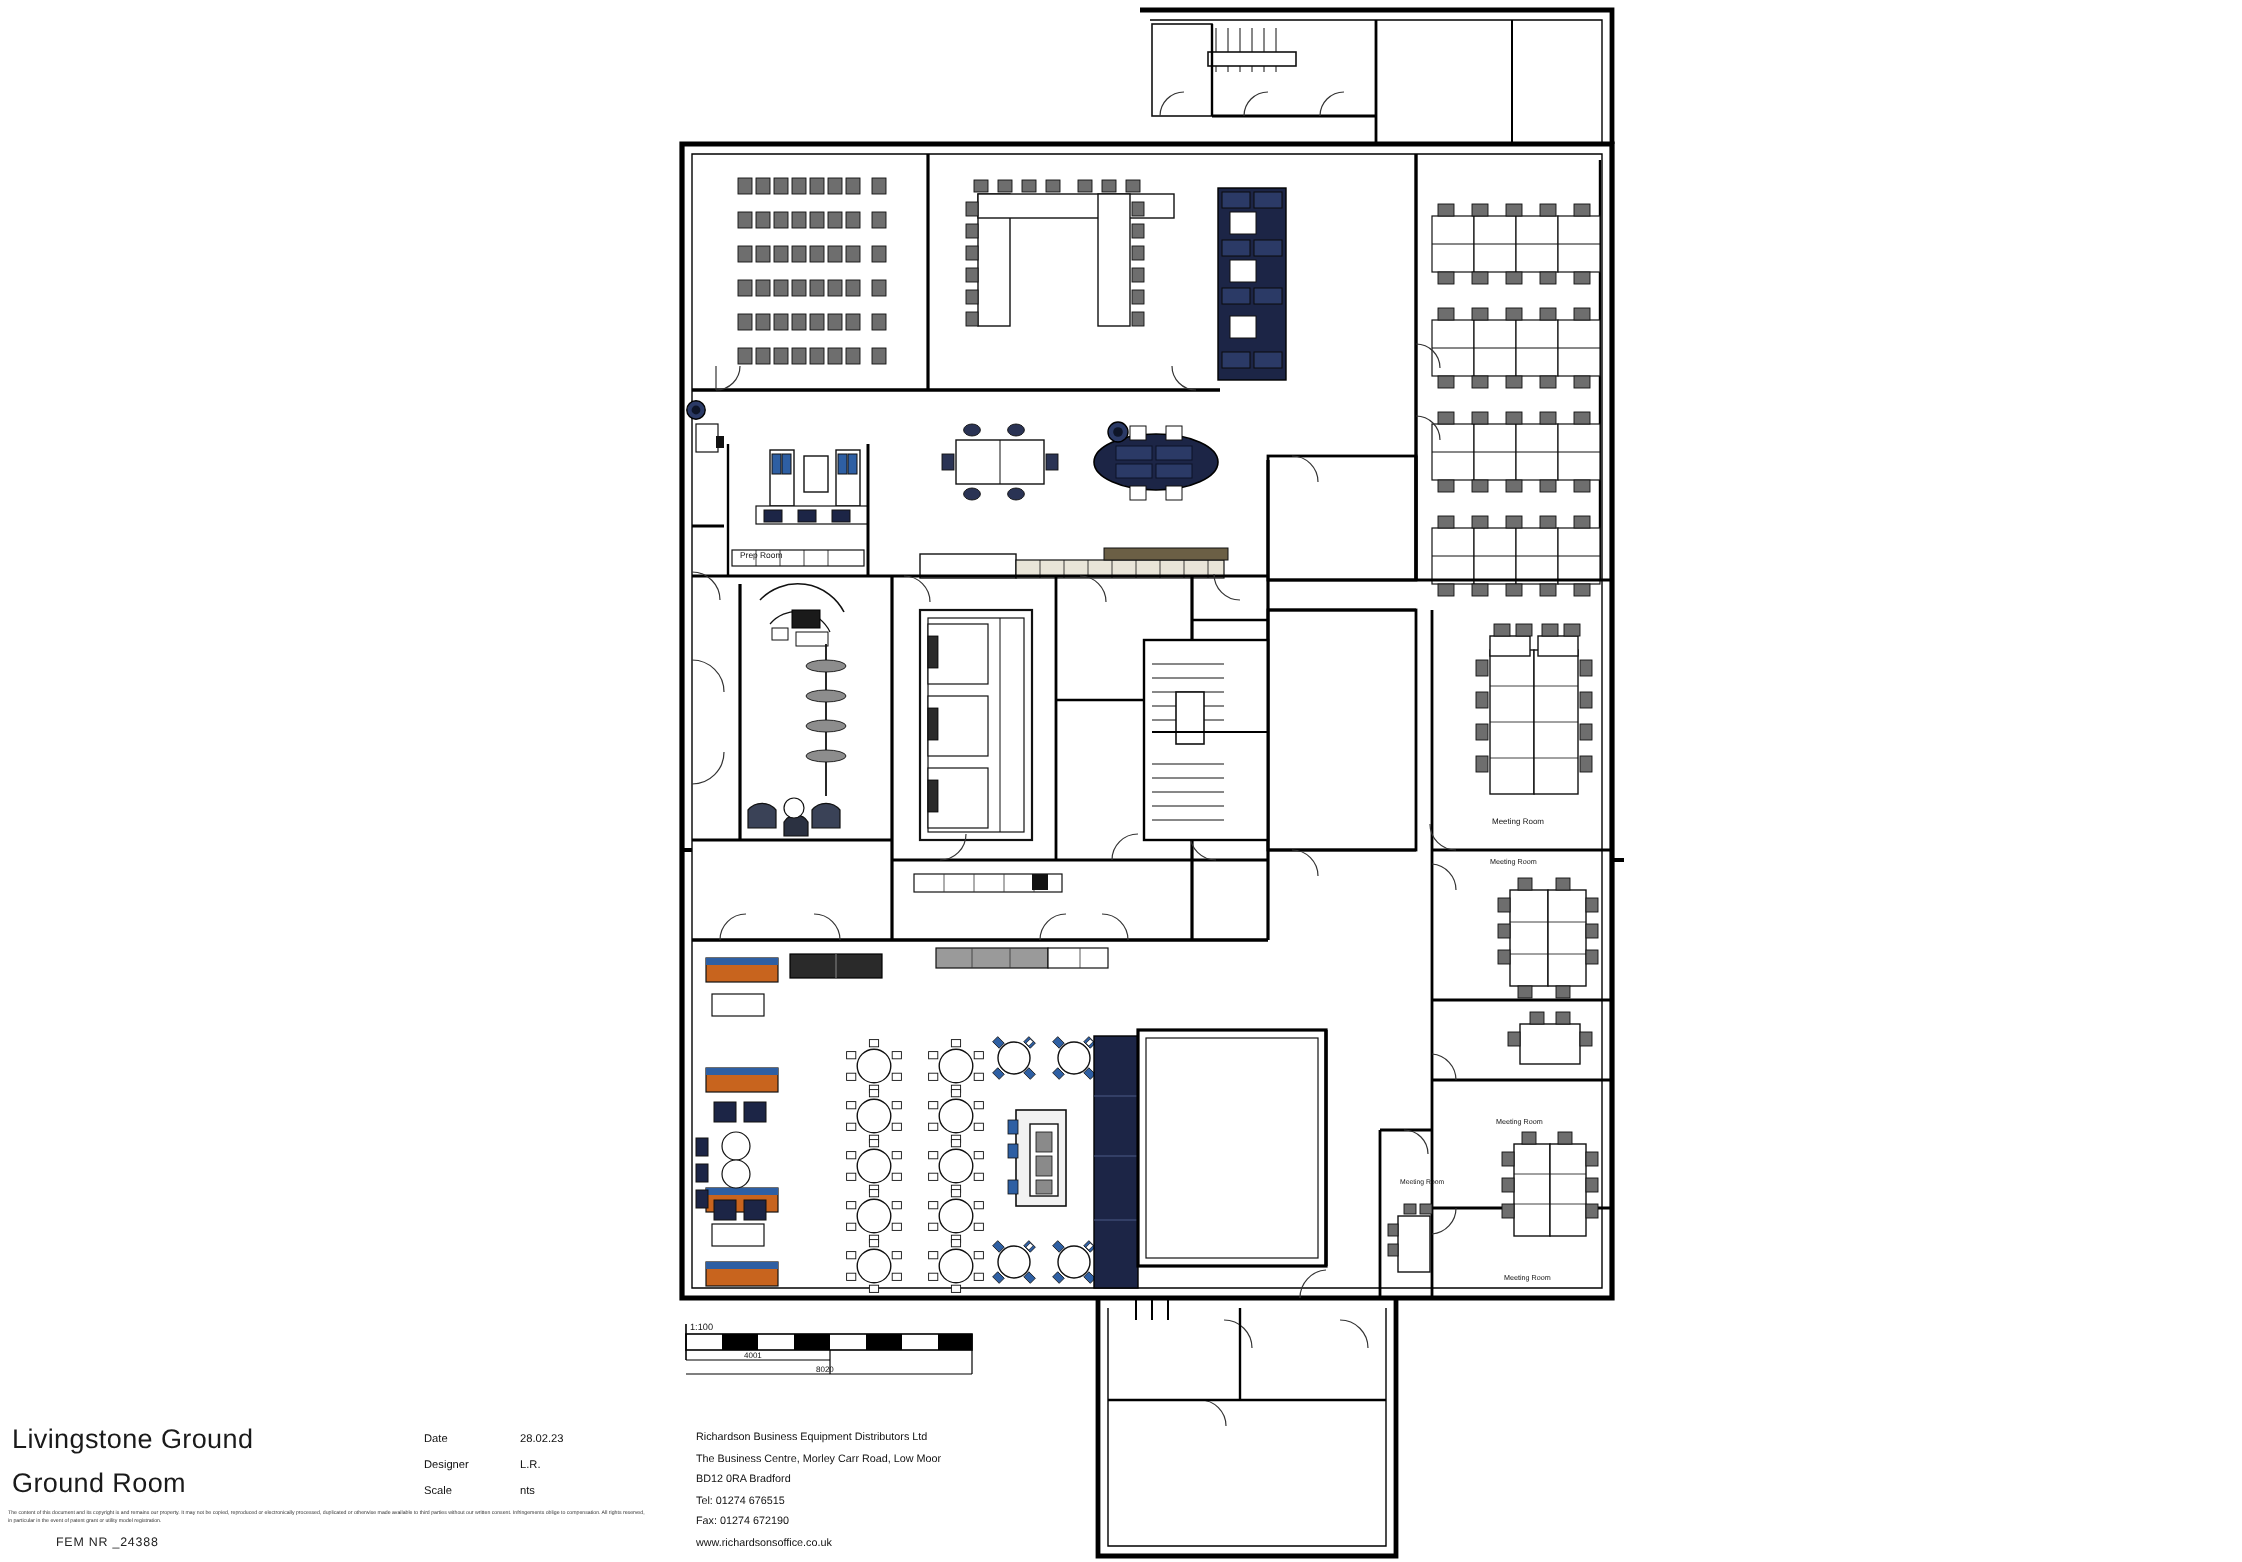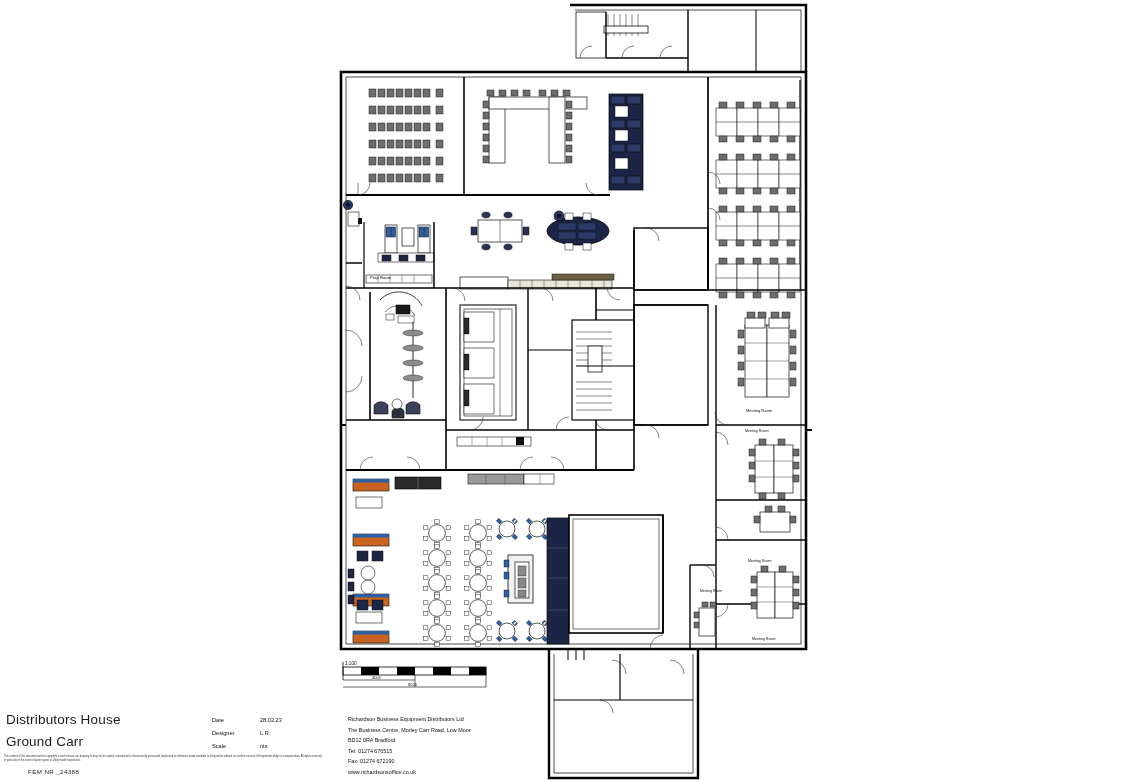--- a/index.html
+++ b/index.html
@@ -753,23 +753,23 @@
     <line x1="486" y1="667" x2="486" y2="687" stroke="#000" stroke-width=".6"></line>
     <text x="345" y="665" font-size="4.6" fill="#111">1:100</text>
     <text x="372" y="679" font-size="4" fill="#111">4001</text>
     <text x="408" y="686" font-size="4" fill="#111">8020</text>
   </g>
 </svg>
 </div>
 
 <div class="titleblock">
 
-  <div class="tb-title">Distributors House</div>
-
-  <div class="tb-sub">Ground Carr</div>
+  <div class="tb-title">Livingstone Ground</div>
+
+  <div class="tb-sub">Ground Room</div>
 
   <div class="tb-disclaimer">The content of this document and its copyright is and remains our property. It may not be copied, reproduced or electronically processed, duplicated or otherwise made available to third parties without our written consent. Infringements oblige to compensation. All rights reserved, in particular in the event of patent grant or utility model registration.</div>
 
   <div class="tb-fem">FEM NR _24388</div>
 
   <table class="meta">
     <tbody>
         <tr>
       <td class="k">Date</td>
       <td>28.02.23</td>

